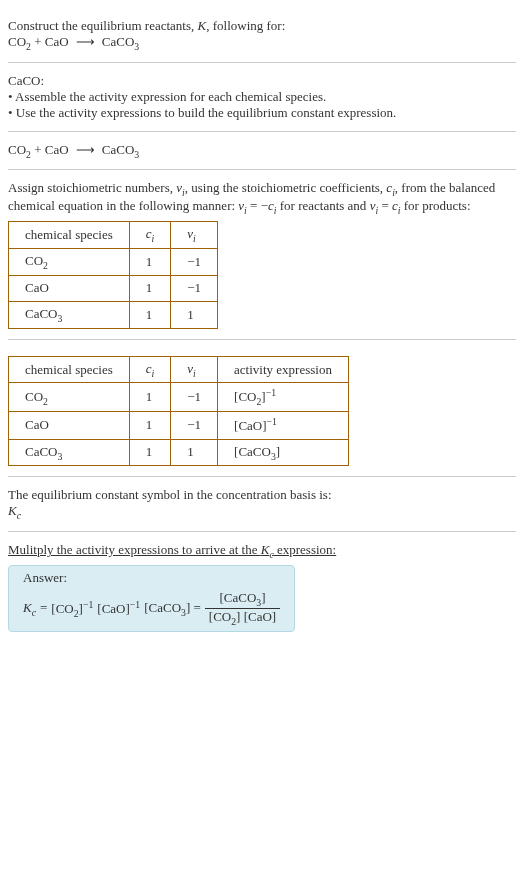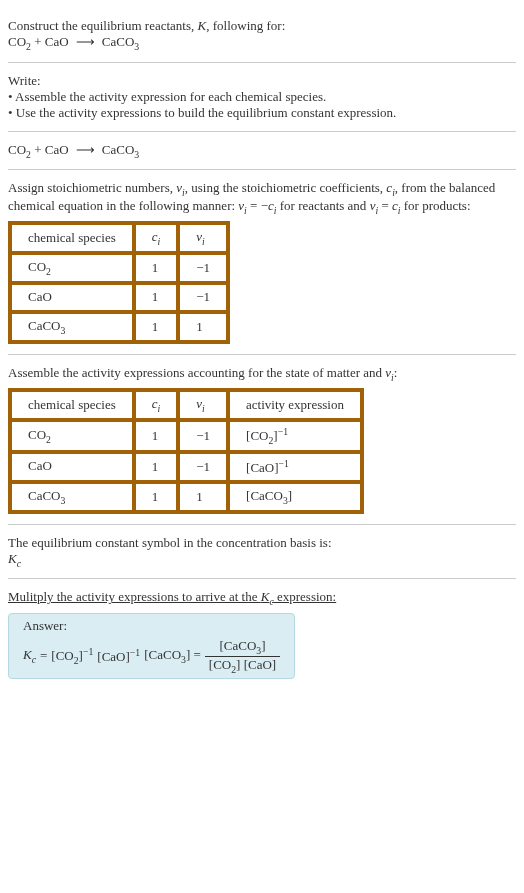--- a/index.html
+++ b/index.html
@@ -18,21 +18,21 @@
   .section:last-of-type { border-bottom: none; text-decoration: underline; }
   .sub { vertical-align: sub; font-size: 0.75em; }
   .sup { vertical-align: super; font-size: 0.75em; }
   .italic { font-style: italic; }
   .arrow { display:inline-block; padding:0 4px; }
   table.data {
     border-collapse: collapse;
     margin-top: 6px;
   }
   table.data td, table.data th {
-    border: 4px solid #a16207;
+    border: 1px solid #a16207;
     padding: 4px 16px;
     font-weight: normal;
     text-align: left;
     font-size: 13px;
   }
   .answer-box {
     background: #d9edf3;
     border: 1px solid #b5d9e3;
     border-radius: 4px;
     padding: 4px 14px;
@@ -56,21 +56,21 @@
     <span>Construct the equilibrium reactants, </span><span class="italic">K</span><span>, following for:</span>
   </div>
   <div>
     <span><span>CO</span><span class="sub">2</span></span><span> + </span><span>CaO</span>
     <span class="arrow">⟶</span>
     <span><span>CaCO</span><span class="sub">3</span></span>
   </div>
 </div>
 
 <div class="section">
-  <div>Write:</div>
+  <div>CaCO:</div>
   <div>• Assemble the activity expression for each chemical species.</div>
   <div>• Use the activity expressions to build the equilibrium constant expression.</div>
 </div>
 
 <div class="section">
   <div>
     <span><span>CO</span><span class="sub">2</span></span><span> + </span><span>CaO</span>
     <span class="arrow">⟶</span>
     <span><span>CaCO</span><span class="sub">3</span></span>
   </div>
@@ -100,23 +100,20 @@
     <tr>
       <td><span>CaCO</span><span class="sub">3</span></td>
       <td>1</td>
       <td>1</td>
     </tr>
   </tbody>
     </table>
 </div>
 
 <div class="section">
-  <div>
-    <span>Assemble the activity expressions accounting for the state of matter and </span><span class="italic">ν</span><span class="italic sub">i</span><span>:</span>
-  </div>
   <table class="data">
     <tbody>
         <tr>
       <th>chemical species</th>
       <th><span class="italic">c</span><span class="italic sub">i</span></th>
       <th><span class="italic">ν</span><span class="italic sub">i</span></th>
       <th>activity expression</th>
     </tr>
     <tr>
       <td><span>CO</span><span class="sub">2</span></td>

